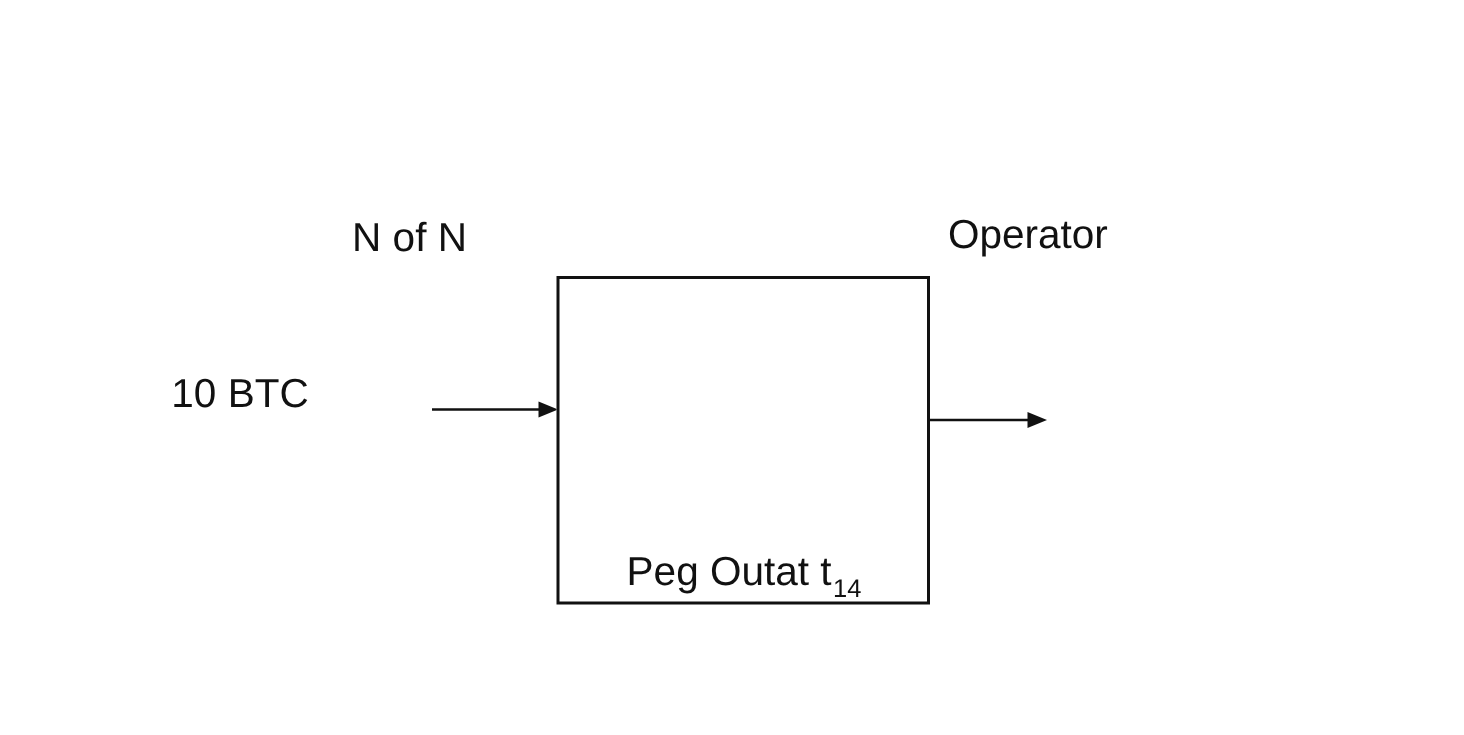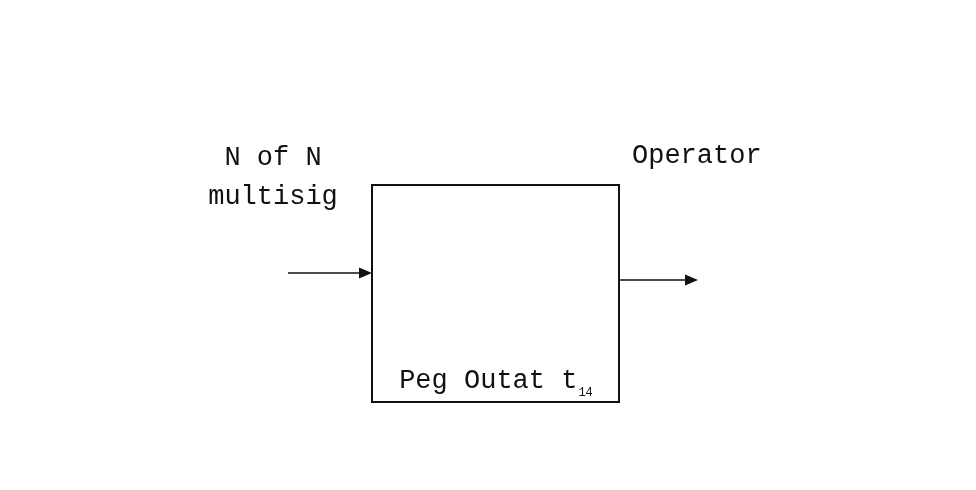--- a/index.html
+++ b/index.html
@@ -9,21 +9,21 @@
   html, body {
     margin: 0;
     padding: 0;
     background: var(--background);
   }
   .canvas {
     position: relative;
     width: 976px;
     height: 490px;
     background: var(--background);
-    font-family: Liberation Mono, monospace;
+    font-family: Liberation Sans, sans-serif;
     color: var(--ink);
     overflow: hidden;
   }
   .label {
     position: absolute;
     font-size: 27px;
     line-height: 39px;
     text-align: center;
     color: var(--ink);
     white-space: nowrap;
@@ -43,45 +43,45 @@
     background: var(--background);
     display: flex;
     flex-direction: row;
     align-items: flex-end;
     justify-content: center;
     font-size: 27px;
     line-height: 39px;
     text-align: center;
   }
   sub.subscript {
-    font-size: 12px;
+    font-size: 17px;
     line-height: 0;
     position: relative;
     bottom: -2px;
     left: 1px;
   }
   .arrow {
     position: absolute;
     color: var(--ink);
     display: block;
   }
   .arrow-in  { left: 288px; top: 264px; }
   .arrow-out { left: 620px; top: 271px; }
 </style>
 </head>
 <body>
 
 <div class="canvas">
 
   <div class="label label-multisig">
     <div>N of N</div>
-    <div>multisig</div>
   </div>
 
   <div class="label label-payer">
+    <div>10 BTC</div>
   </div>
 
   <svg class="arrow arrow-in" width="84" height="18" viewBox="0 0 84 18" aria-hidden="true">
     <line x1="0" y1="9" x2="72" y2="9" stroke="currentColor" stroke-width="1.6"></line>
     <polygon points="71,3.6 84,9 71,14.4" fill="currentColor"></polygon>
   </svg>
 
   <div class="pegout-box">
     <div>Peg Out</div>
     <div><span>at t</span><sub class="subscript">14</sub></div>

